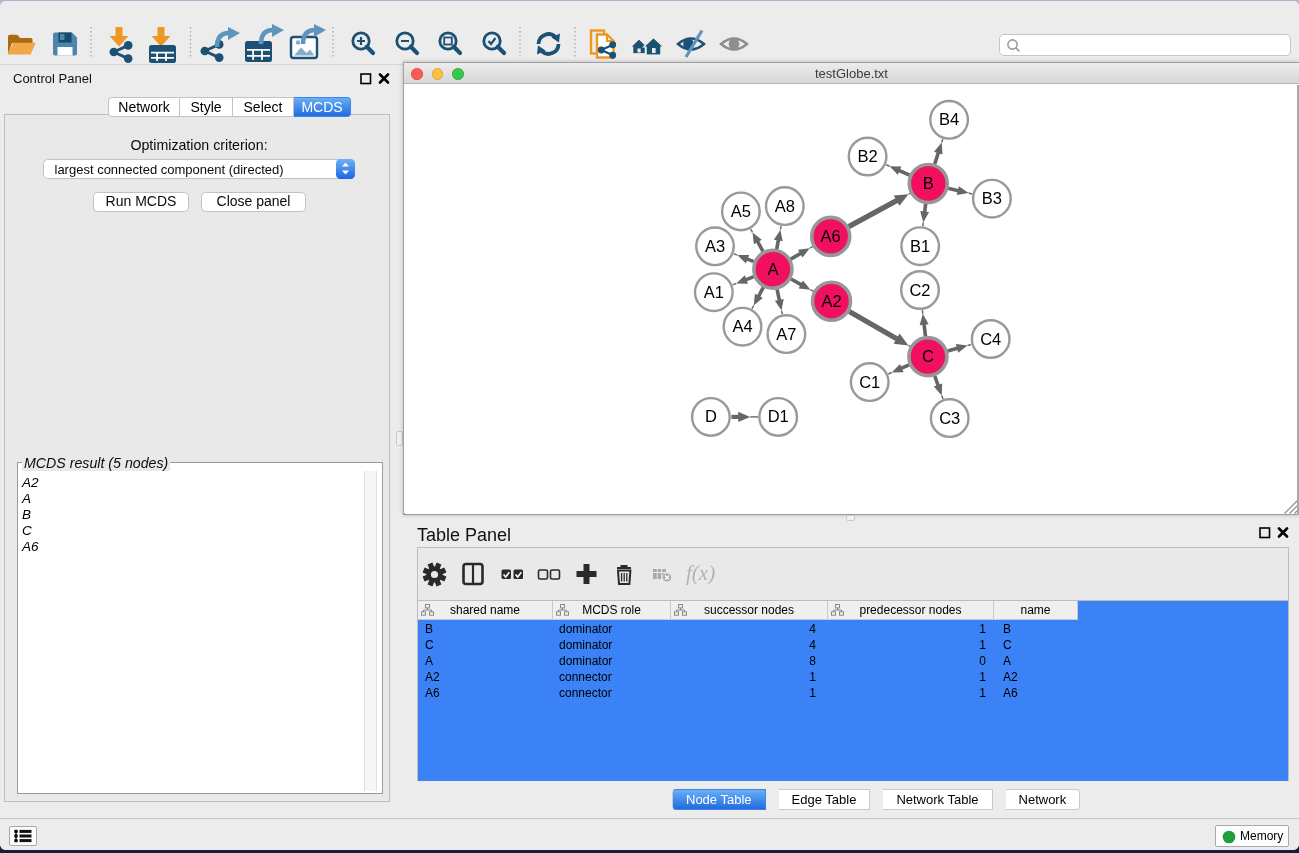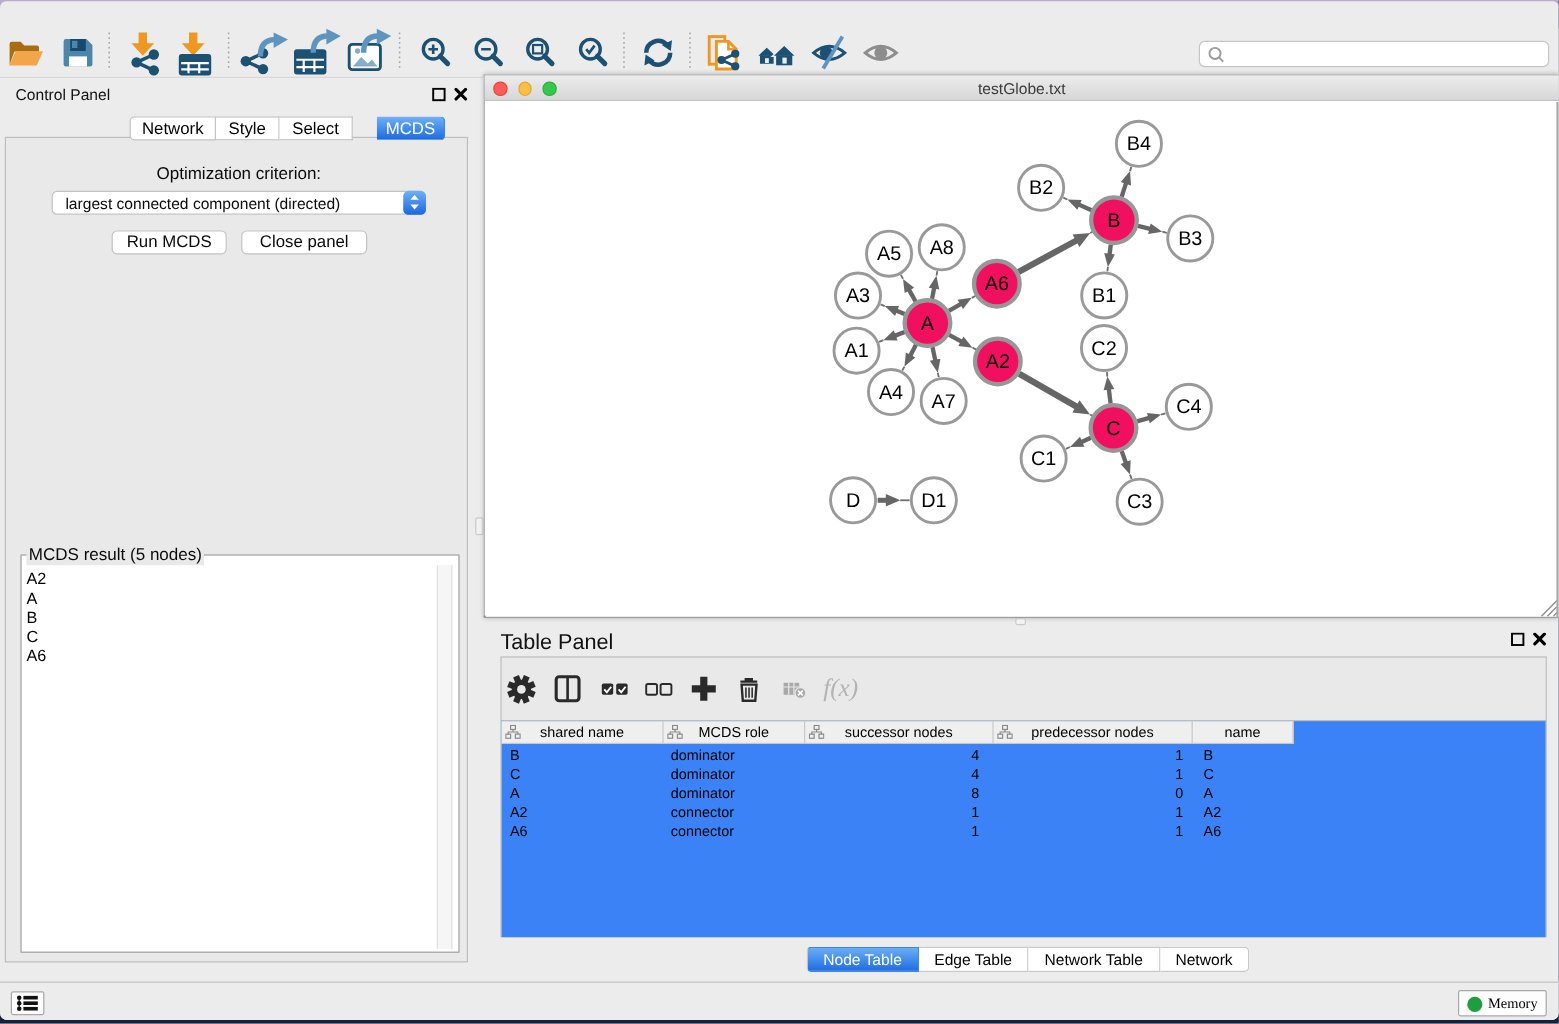--- a/index.html
+++ b/index.html
@@ -10,49 +10,49 @@
 .tl { position:absolute; top:6px; width:11.5px; height:11.5px; border-radius:50%; }
 #toolbar { position:absolute; left:0; top:23px; width:100%; height:41px; background:#ececec; border-bottom:1px solid #d8d8d8; }
 #search { position:absolute; left:999px; top:33px; width:292px; height:22px; background:#fff; border:1px solid #c6c6c6; border-radius:5px; }
 
 #cp-title { position:absolute; left:13px; top:70px; font-size:13px; color:#111; }
 #cp-panel { position:absolute; left:4px; top:113px; width:386px; height:688px; background:#e9e9e9; border:1px solid #bdbdbd; }
 .tabs { position:absolute; left:78px; top:96px; height:20px; display:flex; font-size:14px; z-index:5;padding-left:30px; }
 .tabs div { border:1px solid #c3c3c3; border-left:none; background:#fff; color:#000; line-height:19px; text-align:center; overflow:hidden; }
 .tabs div:first-child { border-left:1px solid #c3c3c3; border-radius:4px 0 0 4px; }
 .tabs div:last-child { border-radius:0 4px 4px 0; }
-.tabs .sel { background:linear-gradient(#6aaef6,#1f6ce0); color:#fff; border-color:#3f85e8;margin-left:20px; }
+.tabs .sel { background:linear-gradient(#6aaef6,#1f6ce0); color:#fff; border-color:#3f85e8; }
 #optlabel { position:absolute; left:4px; top:136px; width:390px; text-align:center; font-size:14.2px; color:#0a0a0a; }
 #dropdown { position:absolute; left:43px; top:158px; width:312px; height:19.5px; background:#fff; border:1px solid #c3c3c3; border-radius:4.5px; }
 #dropdown .txt { position:absolute; left:10.5px; top:1.5px; font-size:13px; color:#0a0a0a; }
 #dropdown .btn { position:absolute; right:-1px; top:-1px; width:19.5px; height:19.5px; border-radius:4.5px; background:linear-gradient(#6db1f7,#1c66e0); }
 .pushbtn { position:absolute; height:19.5px; background:#fff; border:1px solid #c3c3c3; border-radius:4.5px; font-size:14px; color:#0a0a0a; text-align:center; line-height:17.5px; }
-#fieldset { position:absolute; left:17px; top:461px; width:366px; height:332px; background:#fff; border:1px solid #9b9b9b; }
+#fieldset { position:absolute; left:17px; top:461px; width:366px; height:332px; background:#fff; border:1px solid #9b9b9b;font-style:italic; }
 #fieldset .legend { position:absolute; left:4px; top:-8.5px; background:#e9e9e9; font-size:14.2px; padding:0 2px; color:#0a0a0a; }
 #fieldset .sb { position:absolute; right:5px; top:8px; bottom:2px; width:13px; background:#f6f6f6; border-left:1px solid #e0e0e0; border-right:1px solid #e0e0e0; }
 #fieldset .items { position:absolute; left:4px; top:12px; font-size:13.5px; line-height:16px; color:#000; }
 
 #net { position:absolute; left:403px; top:61px; width:896px; height:453px; background:#fff; border:1px solid #a2a2a2; border-right:none; border-bottom:2px solid #9c9c9c; box-shadow:0 0 4px rgba(0,0,0,0.25); }
 #net-title { position:absolute; left:0; top:0; width:100%; height:21px; background:linear-gradient(#ececec,#d7d7d7); border-bottom:1px solid #b6b6b6; }
 #net-title .t { position:absolute; width:100%; text-align:center; top:3px; font-size:13px; color:#3c3c3c; }
 #canvas { position:absolute; left:1px; top:22px; width:894px; height:429px; background:#fff; }
 
 #tp-title { position:absolute; left:417px; top:523.5px; font-size:18px; color:#111; }
 #tp-box { position:absolute; left:417px; top:546px; width:872px; height:234px; background:#e9e9e9; border:1px solid #bdbdbd; }
 #tbl { position:absolute; left:418px; top:599px; width:870px; height:181px; background:#3b82f6; border-top:1px solid #bdbdbd; z-index:3; }
 #thead { position:absolute; left:0; top:0; width:660px; height:19px; background:#efefef; border-bottom:1px solid #c9c9c9; font-size:12px; color:#000; }
 #thead .cell { position:absolute; top:0; height:19px; border-right:1px solid #c9c9c9; text-align:center; line-height:18px; }
 .trow { position:absolute; font-size:12px; color:#000; height:16px; line-height:16px; }
 
-.btabs { position:absolute; left:672px; top:788px; height:21px; display:flex; font-size:13px; }
+.btabs { position:absolute; left:672px; top:788px; height:21px; display:flex; font-size:13px;gap:13px; }
 .btabs div { border:1px solid #c9c9c9; border-left:none; background:#fff; padding:0 13px; line-height:20px; }
 .btabs div:first-child { border-left:1px solid #c9c9c9; border-radius:4px 0 0 4px; }
 .btabs div:last-child { border-radius:0 4px 4px 0; }
 .btabs .sel { background:linear-gradient(#6aaef6,#1f6ce0); color:#fff; border-color:#3f85e8; }
-#statusbar { position:absolute; left:0; top:817px; width:100%; height:32px; background:#ececec; border-top:1px solid #c3c3c3;font-family:Liberation Serif, serif; }
+#statusbar { position:absolute; left:0; top:817px; width:100%; height:32px; background:#ececec; border-top:1px solid #c3c3c3; }
 #listbtn { position:absolute; left:9px; top:7px; width:28px; height:20px; background:#fdfdfd; border:1px solid #a8a8a8; border-radius:2px; text-align:center; padding-top:1.5px; }
 #membtn { position:absolute; right:10px; top:6px; width:74px; height:22px; background:#fdfdfd; border:1px solid #a8a8a8; border-radius:2px; font-size:12px; color:#000; }
 </style></head><body>
 <div class="desktop-top"></div>
 <div id="app">
  <div id="toolbar"></div>
  <svg width="1299" height="42" viewBox="0 0 1299 42" style="position:absolute;left:0;top:22px">
       <line x1="91" y1="4" x2="91" y2="36" stroke="#a9a9a9" stroke-width="1.3" stroke-dasharray="1.5,2.5"></line>
       <line x1="190.5" y1="4" x2="190.5" y2="36" stroke="#a9a9a9" stroke-width="1.3" stroke-dasharray="1.5,2.5"></line>
       <line x1="333" y1="4" x2="333" y2="36" stroke="#a9a9a9" stroke-width="1.3" stroke-dasharray="1.5,2.5"></line>

